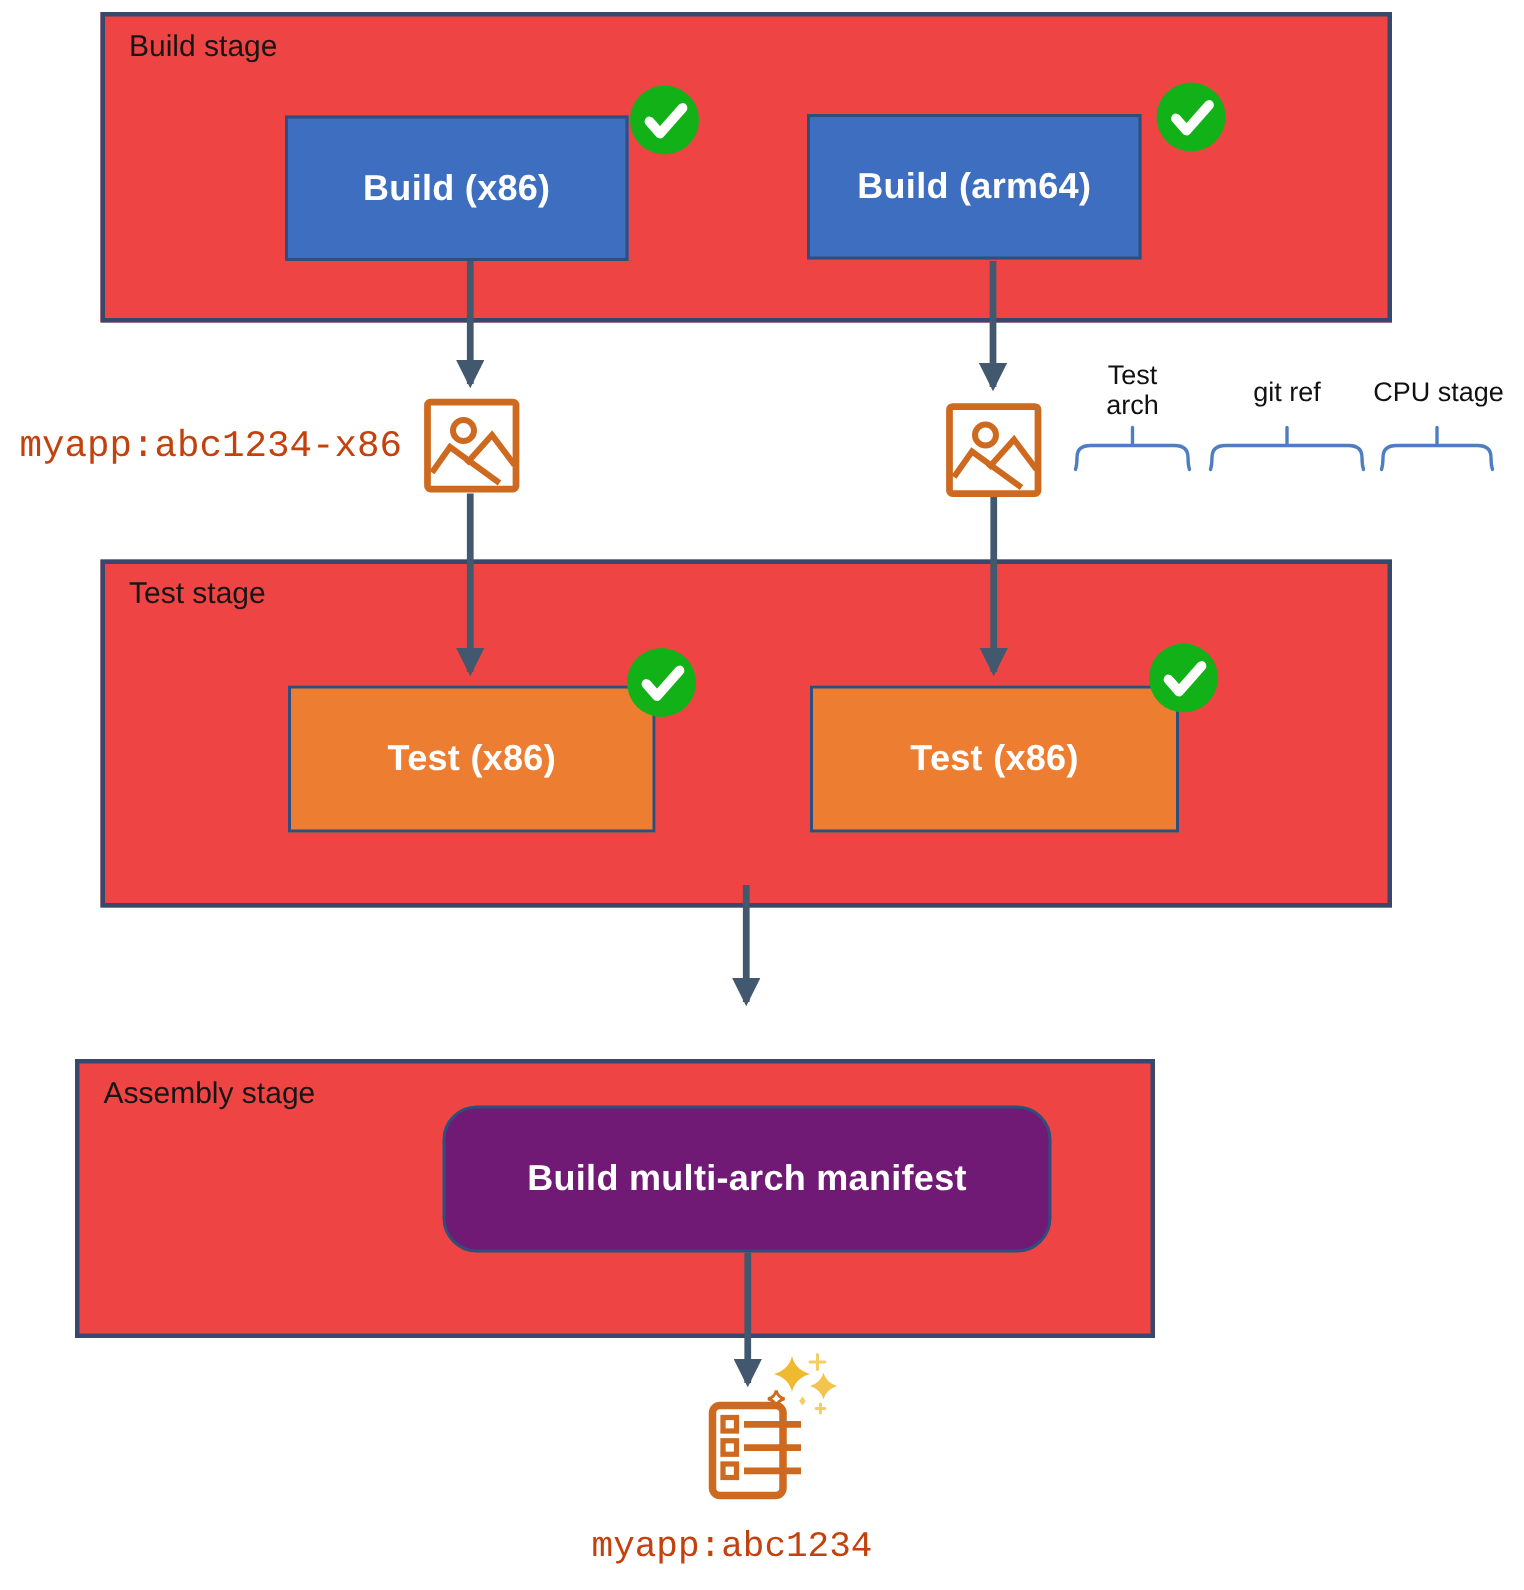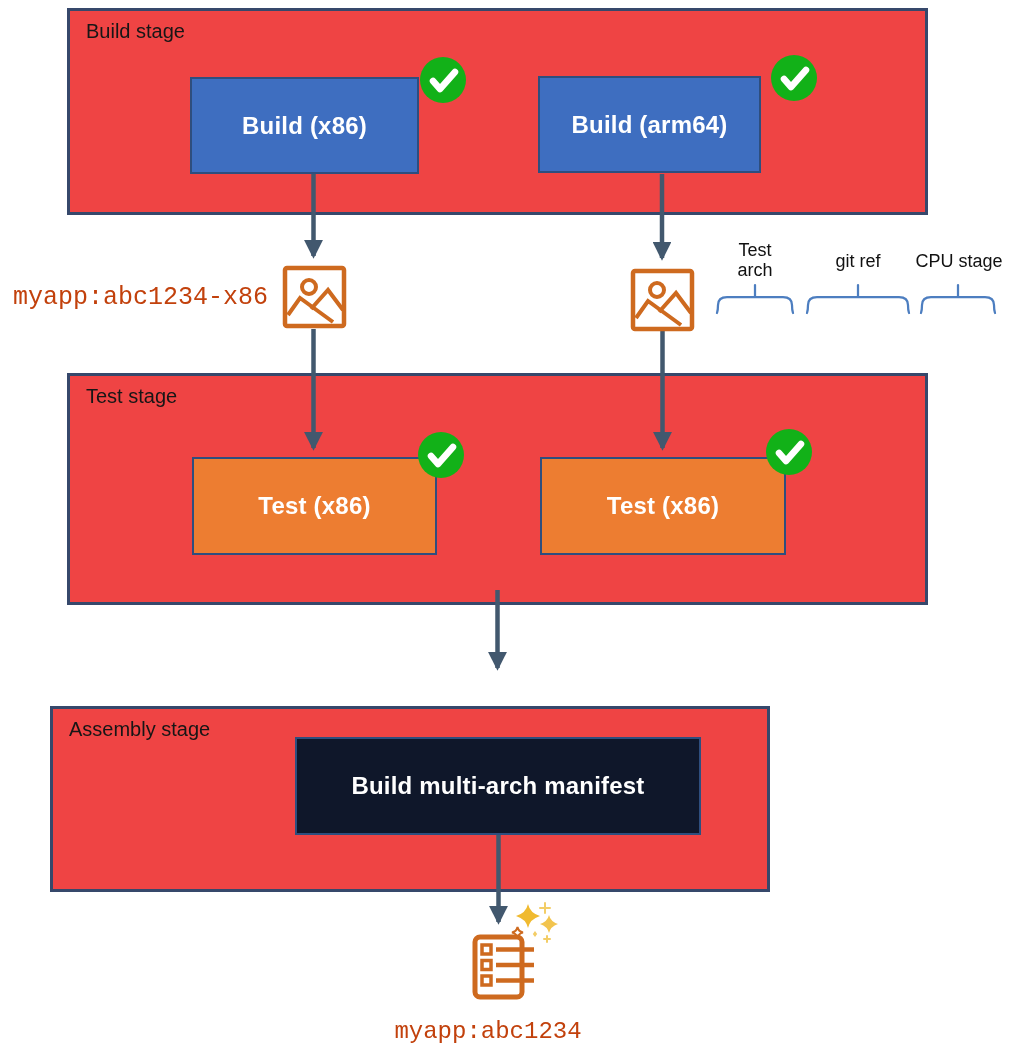--- a/index.html
+++ b/index.html
@@ -13,21 +13,21 @@
   .stage-title {
     position:absolute; left:16px; top:9px; font-size:20px; font-weight:500; color:#161616;
   }
   .node {
     position:absolute; border:2px solid #2e4e7e; box-sizing:border-box;
     display:flex; align-items:center; justify-content:center;
     color:#ffffff; font-size:24px; font-weight:600; letter-spacing:0.2px;
   }
   .node-build   { background:#3e6ec0; }
   .node-test    { background:#ed7d31;align-items:center; }
-  .node-asm     { background:#0f172a; }
+  .node-asm     { background:#701a75;border-radius:23px; }
   .abs { position:absolute; }
   svg { display:block; overflow:visible; }
   .overlay { position:absolute; left:0; top:0; pointer-events:none; }
   .mono {
     position:absolute; font-family:Liberation Mono, monospace; color:#c2410c;
     white-space:nowrap;
   }
   .tag-side   { font-size:25px; }
   .tag-final  { font-size:24px; text-align:center; }
   .callout-label {

